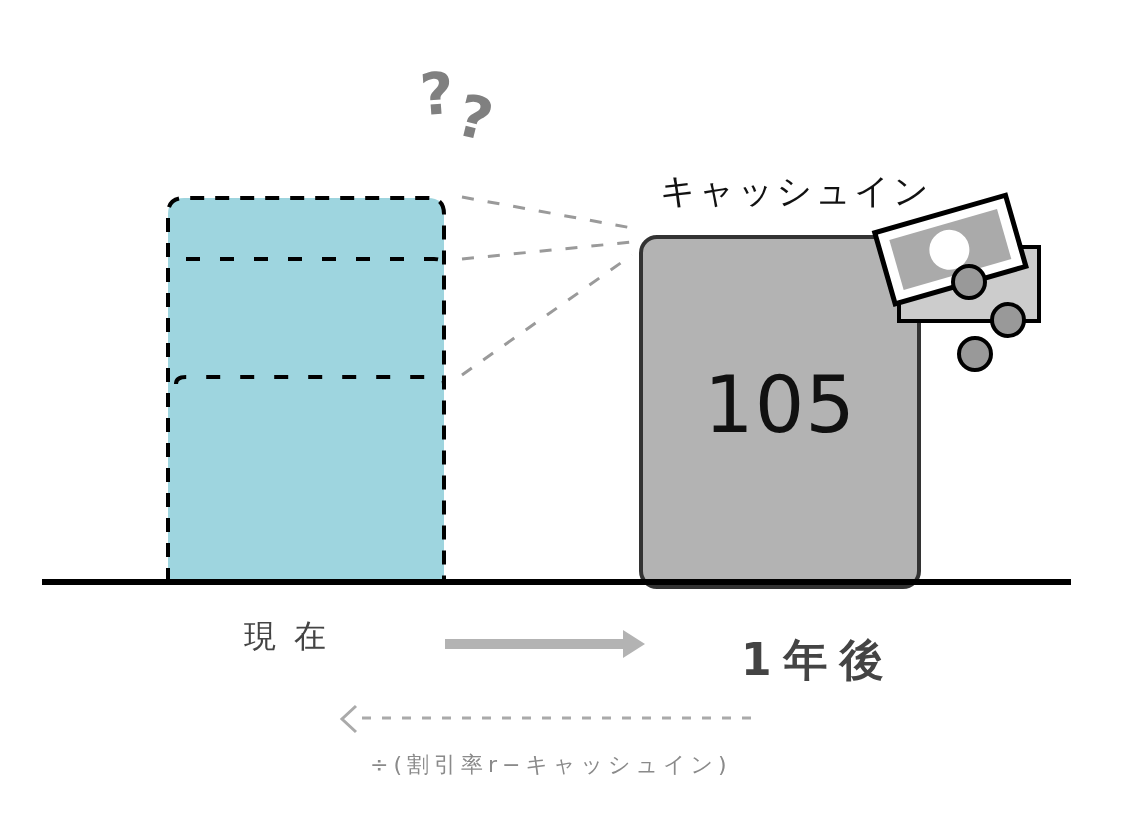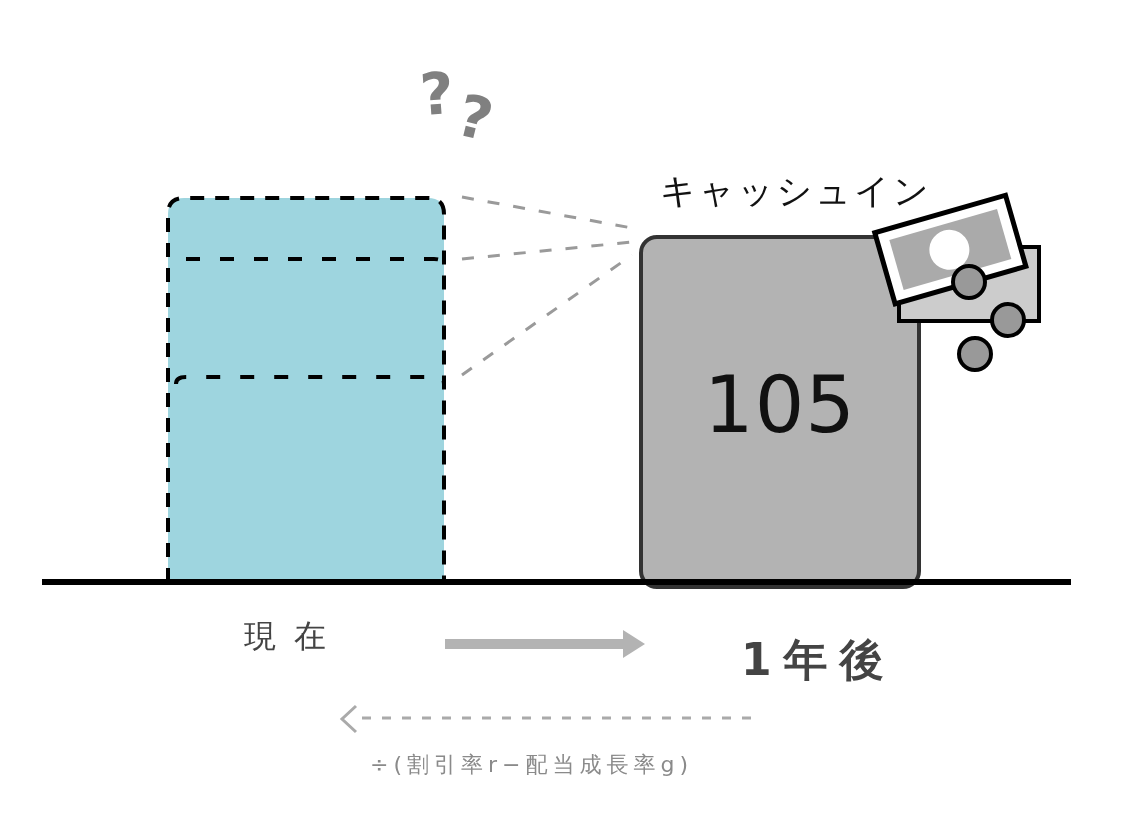--- a/index.html
+++ b/index.html
@@ -66,13 +66,13 @@
 </div>
 
 <div class="label cash-in">キャッシュイン</div>
 
 <div class="label value-105">105</div>
 
 <div class="label now-label">現在</div>
 
 <div class="label later-label">1年後</div>
 
-<div class="label formula">÷(割引率r−配当成長率g)</div>
+<div class="label formula">÷(割引率r−キャッシュイン)</div>
 
 </body></html>

